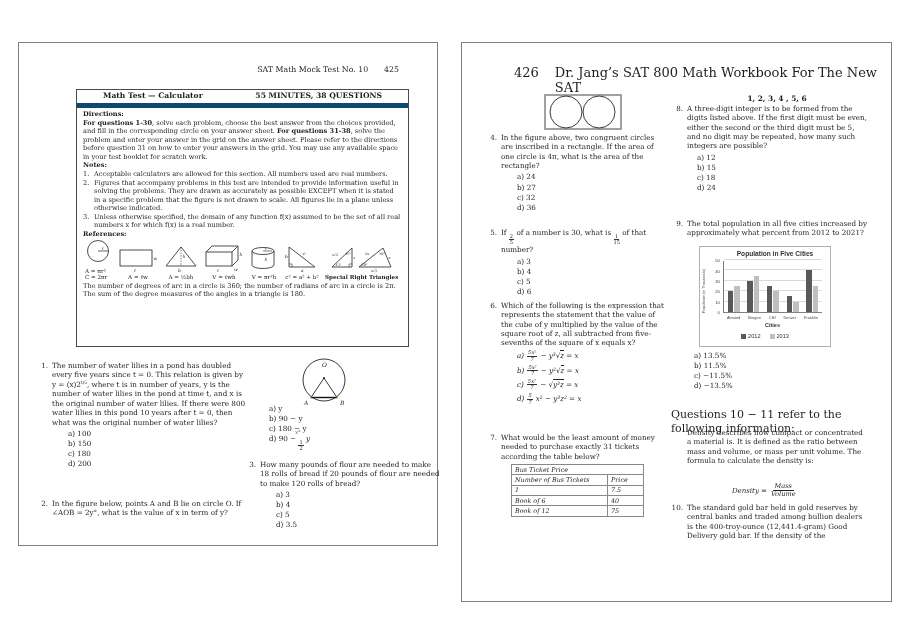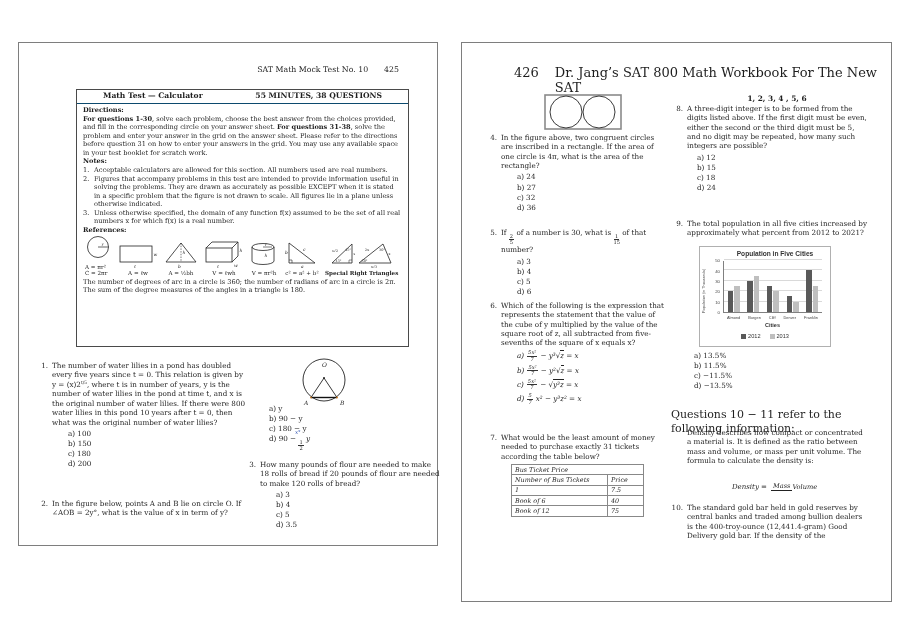--- a/index.html
+++ b/index.html
@@ -16,21 +16,21 @@
   
   .lp-header { position:absolute; top:22px; right:38px; font-size:7.8px; display:flex; gap:16px; }
   .rp-header { position:absolute; top:22px; left:31px; font-size:13px; display:flex; gap:16px;margin-left:21px; }
 
   
   .section-box { position:absolute; left:57px; top:46px; width:333px; height:258px; border:1px solid #4a4a4a; background:#fff; }
   .sec-title-row { display:flex; justify-content:center; align-items:center; gap:4px; padding-top:4px; font-size:8.4px; font-weight:bold; }
   .calc-icon { display:inline-block; width:7px; height:10px; background:#1d1d1d; border-radius:1px; position:relative; }
   .calc-icon .calc-screen { position:absolute; left:1px; top:1px; width:5px; height:3px; background:#8fae8f; }
   .check { color:#2f9e2f; font-weight:bold; font-size:9px; }
-  .sec-sub-row { display:flex; justify-content:space-between; padding:1px 26px 3px 26px; font-size:7.6px; font-weight:bold; border-bottom:1px solid #0c4a6e; }
+  .sec-sub-row { display:flex; justify-content:space-between; padding:1px 26px 3px 26px; font-size:7.6px; font-weight:bold; border-bottom:5px solid #0c4a6e; }
   .sec-body { padding:2px 6px 0 6px; font-size:6.6px; line-height:1.3; }
   .note-row { display:flex; gap:3px; }
   .note-num { width:8px; flex:none; }
   .note-text { flex:1; }
 
   
   .refs-row { display:flex; align-items:flex-end; gap:5px; padding:1px 2px 1px 2px; }
   .ref-fig { text-align:center; }
   .ref-formula { font-size:5.6px; line-height:1.15; white-space:nowrap; }
   .ref-formula.two { text-align:left; }
@@ -60,21 +60,21 @@
   .fig-2circ { position:absolute; left:82px; top:51px; }
 
   
   .bus-table { border-collapse:collapse; margin:3px 0 18px 10px; font-size:6.4px; font-style:italic; text-align:left; }
   .bus-table td { border:1px solid #888; padding:0.5px 3px; }
   .bus-table .c1 { width:96px; }
   .bus-table .c2 { width:36px; }
 
   
   .density { position:absolute; display:flex; align-items:center; gap:4px; font-size:7px; }
-  .dfrac { display:inline-flex; align-items:center; font-size:6.6px; line-height:1.1; }
+  .dfrac { display:inline-flex; flex-direction:column; align-items:center; font-size:6.6px; line-height:1.1; }
   .dfrac .dnum { border-bottom:1px solid #222; padding:0 2px; }
 
   
   #chart-box { position:absolute; left:237px; top:203px; width:132px; height:101px; border:1px solid #b0b0b0; background:#fff; font-family:"Liberation Sans", sans-serif; }
   .ch-title { position:absolute; top:3px; left:22px; right:2px; text-align:center; font-size:6.6px; font-weight:bold; color:#333; }
   .ch-ylabel { position:absolute; left:2px; top:66px; transform:rotate(-90deg); transform-origin:left top; font-size:3.8px; color:#444; white-space:nowrap; }
   #chart-yticks { position:absolute; left:12px; top:14px; width:9px; height:52px; }
   .ytick { position:absolute; right:1px; font-size:4.3px; color:#444; }
   #chart-plot { position:absolute; left:23px; top:14px; width:99px; height:52px; border-left:1px solid #808080; border-bottom:1px solid #808080; display:flex; align-items:flex-end; justify-content:space-around; }
   .gridline { position:absolute; left:0; right:0; height:1px; background:#d9d9d9; }

